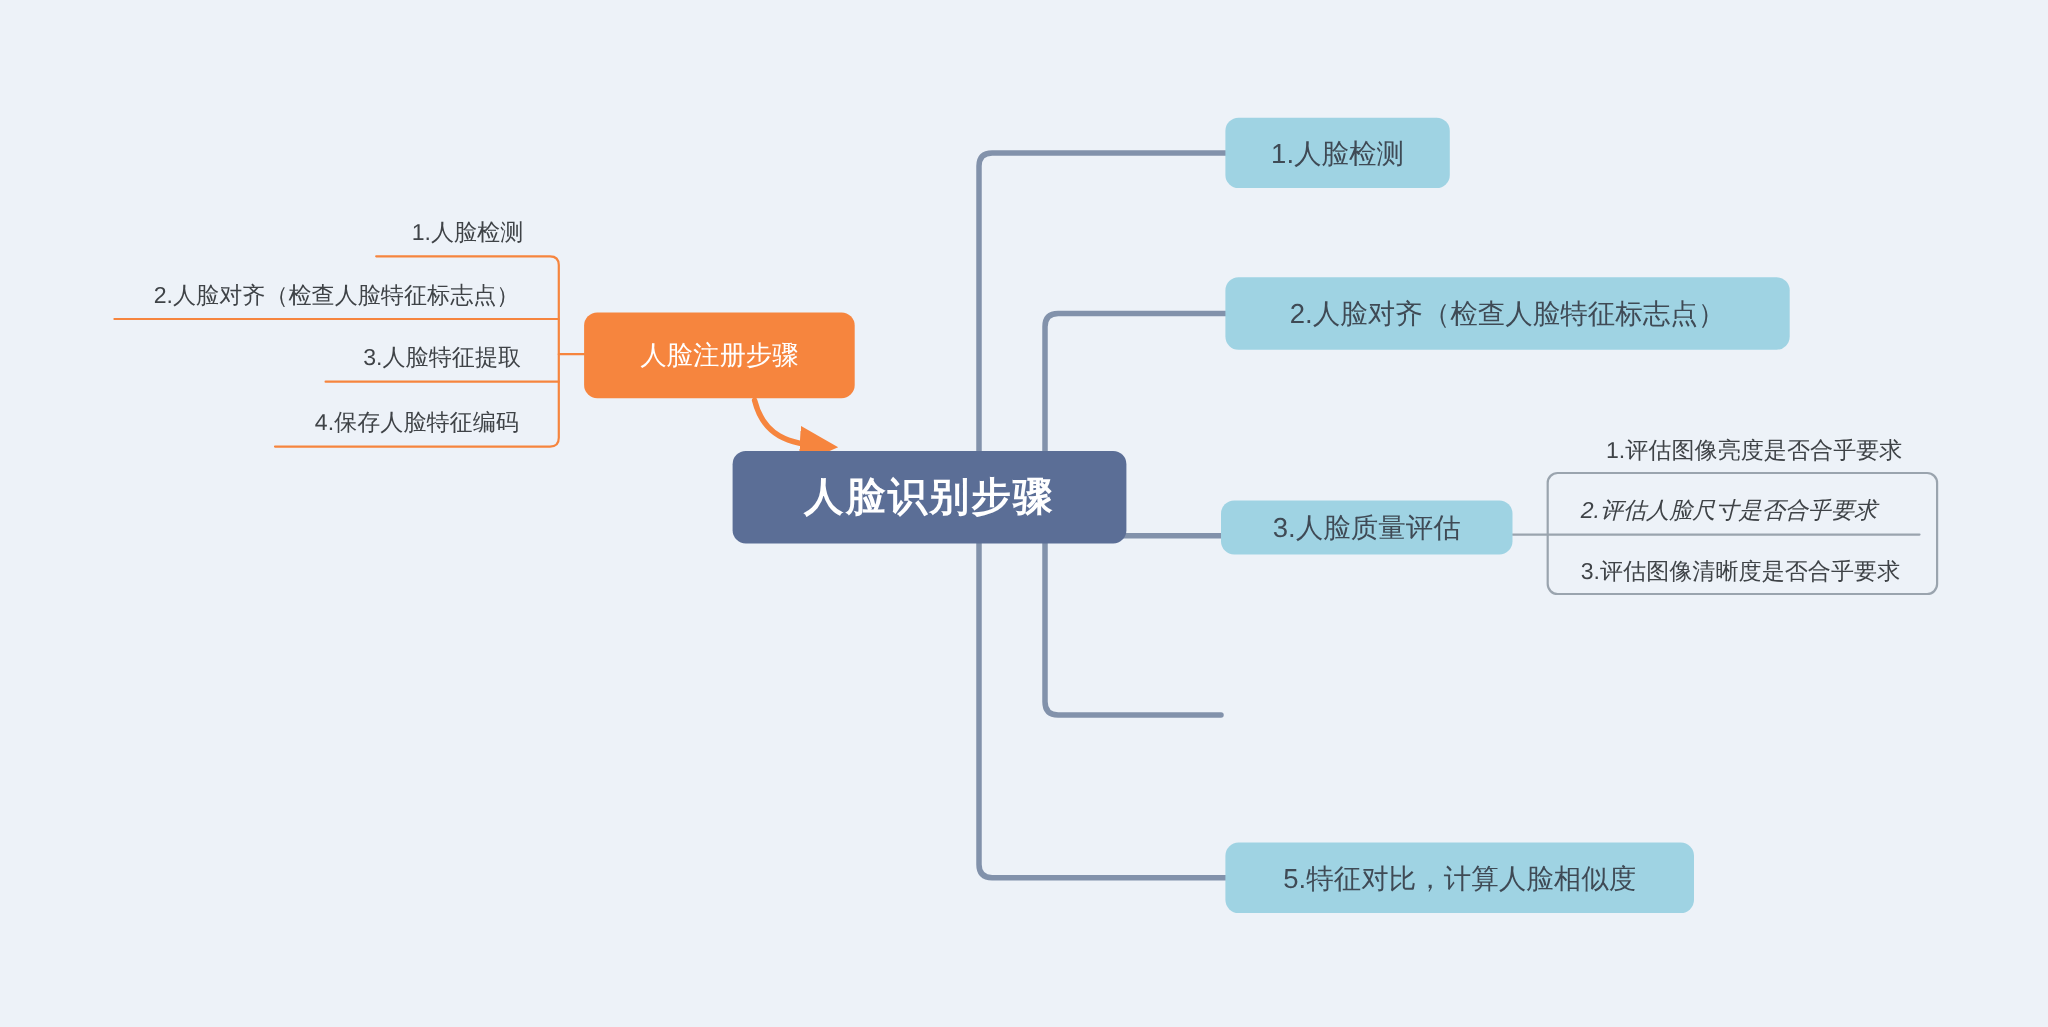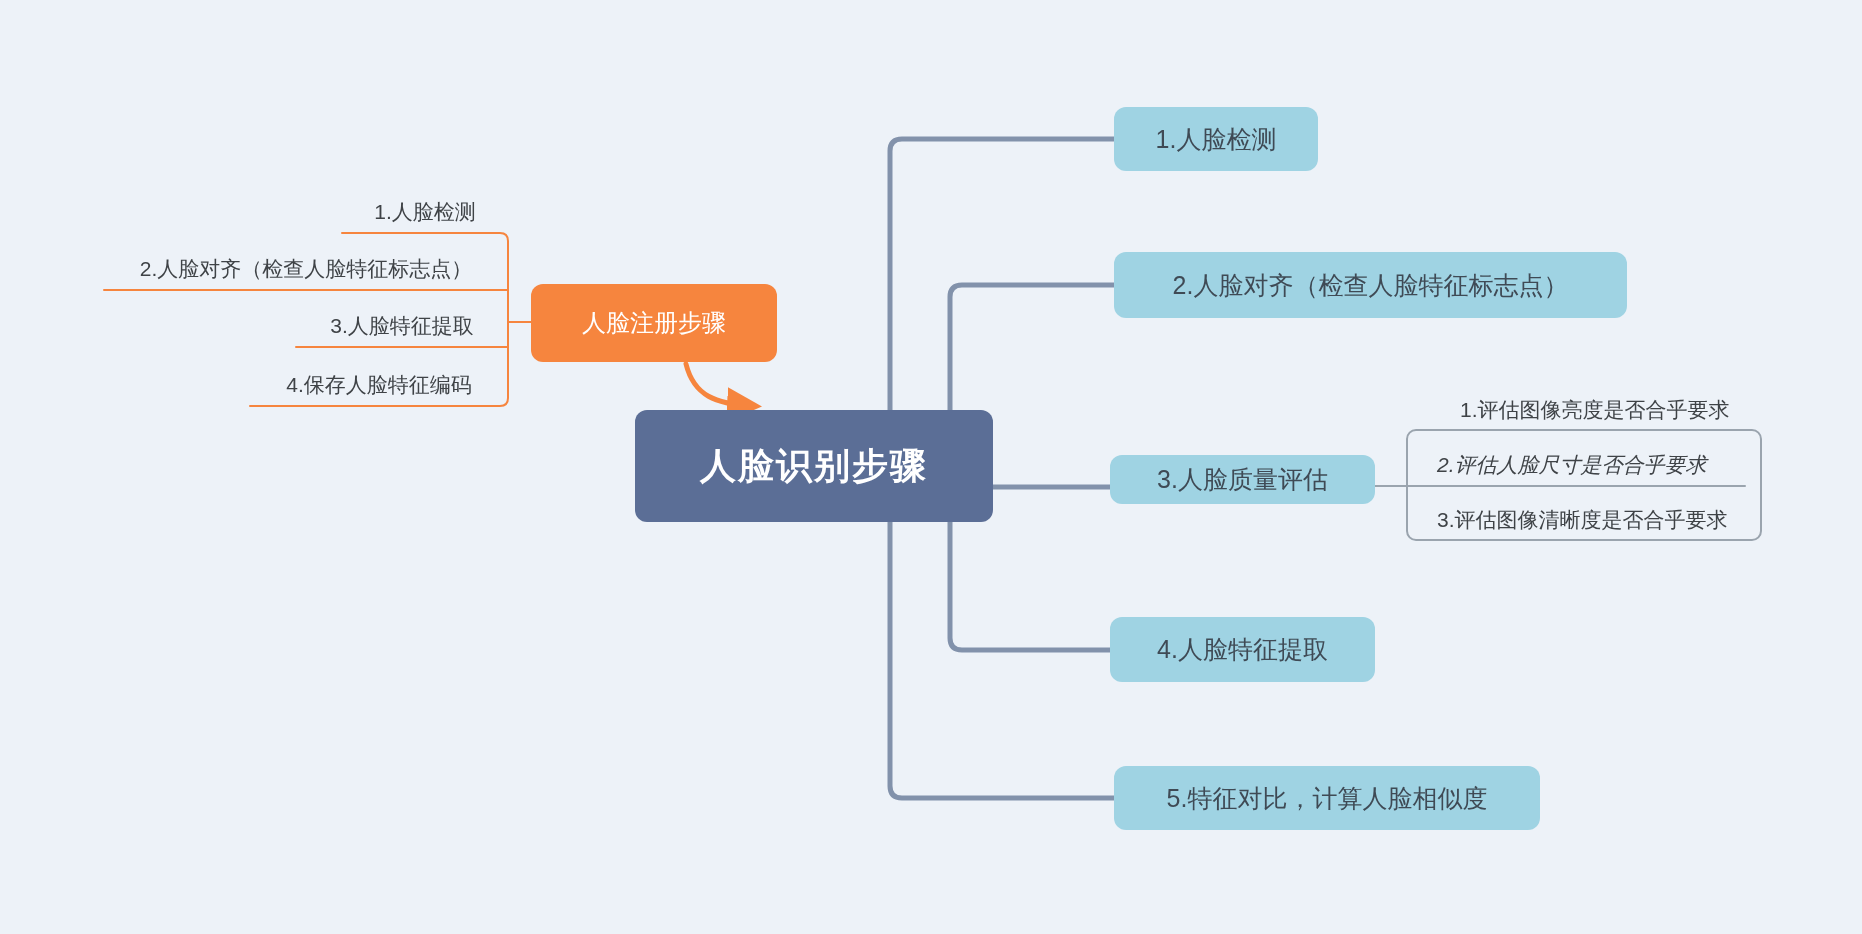--- a/index.html
+++ b/index.html
@@ -83,21 +83,21 @@
       <path d="M 1114 285 H 962 Q 950 285 950 297 V 638 Q 950 650 962 650 H 1110"></path>
       <path d="M 950 487 H 1110"></path>
     </g>
 
     <g stroke="#9aa4ae" stroke-width="2" fill="none" stroke-linecap="round">
       <rect x="1407" y="430" width="354" height="110" rx="9"></rect>
       <path d="M 1375 486 H 1745"></path>
     </g>
   </svg>
 
-  <div class="topic topic-root" style="left:635px; top:410px; width:358px; height:112px;">
+  <div class="topic topic-root" style="left:666px; top:410px; width:358px; height:84px;">
     <span>人脸识别步骤</span>
   </div>
 
   <div class="topic topic-register" style="left:531px; top:284px; width:246px; height:78px;">
     <span>人脸注册步骤</span>
   </div>
 
   <div class="line-label centered" style="left:342px; top:197px; width:166px;">1.人脸检测</div>
   <div class="line-label centered" style="left:104px; top:254px; width:404px;">2.人脸对齐（检查人脸特征标志点）</div>
   <div class="line-label centered" style="left:296px; top:311px; width:212px;">3.人脸特征提取</div>
@@ -108,23 +108,20 @@
   </div>
 
   <div class="topic topic-blue" style="left:1114px; top:252px; width:513px; height:66px;">
     <span>2.人脸对齐（检查人脸特征标志点）</span>
   </div>
 
   <div class="topic topic-blue" style="left:1110px; top:455px; width:265px; height:49px;">
     <span>3.人脸质量评估</span>
   </div>
 
-  <div class="topic topic-blue" style="left:1110px; top:617px; width:265px; height:65px;">
-    <span>4.人脸特征提取</span>
-  </div>
 
   <div class="topic topic-blue" style="left:1114px; top:766px; width:426px; height:64px;">
     <span>5.特征对比，计算人脸相似度</span>
   </div>
 
   <div class="line-label" style="left:1437px; top:395px;margin-left:23px;">1.评估图像亮度是否合乎要求</div>
   <div class="line-label" style="left:1437px; top:450px;font-style:italic;">2.评估人脸尺寸是否合乎要求</div>
   <div class="line-label" style="left:1437px; top:505px;">3.评估图像清晰度是否合乎要求</div>
 
 </div>

